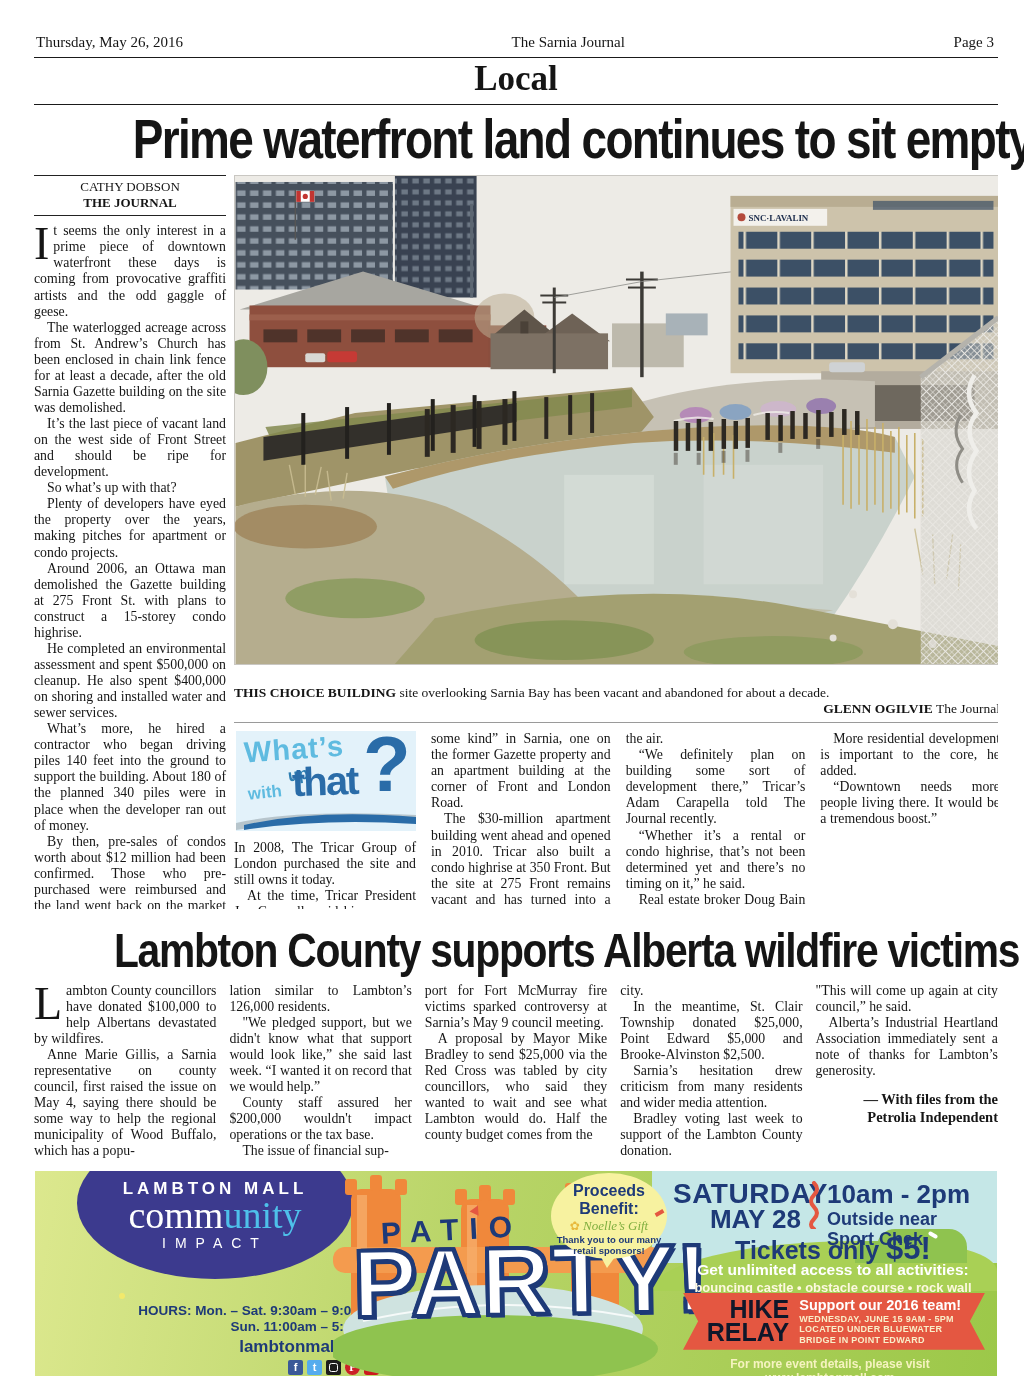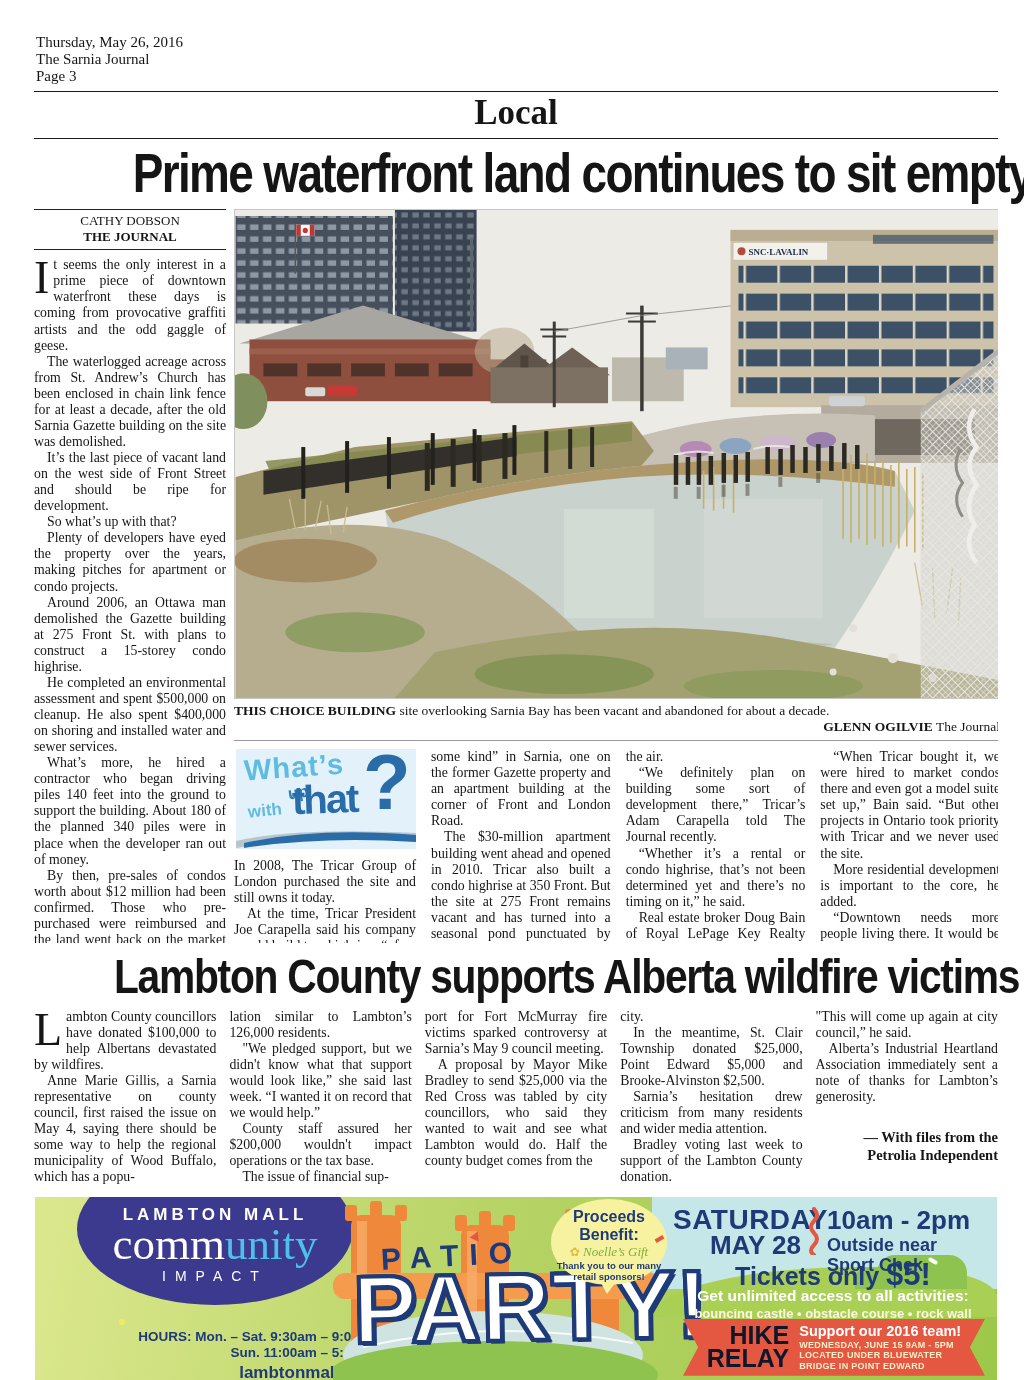--- a/index.html
+++ b/index.html
@@ -1,65 +1,65 @@
 <!DOCTYPE html>
 <html><head>
 <meta charset="utf-8">
 <style>
   html,body{margin:0;padding:0;background:#ffffff;}
   body{width:1024px;height:1380px;overflow:hidden;font-family:"Liberation Serif",serif;color:#151515;}
   .page{box-sizing:border-box;width:1024px;height:1380px;padding:34px 26px 0 34px;overflow:hidden;}
 
   
-  .masthead{display:flex;justify-content:space-between;align-items:baseline;font-size:15px;padding:0 4px 6px 2px;flex-direction:column;}
+  .masthead{display:flex;justify-content:space-between;align-items:baseline;font-size:15px;padding:0 4px 6px 2px;}
   .rule{border-top:1.5px solid #1a1a1a;}
   .section-title{text-align:center;font-size:35px;font-weight:bold;line-height:1.05;padding:3px 0 6px;}
   .headline1{text-align:right;padding:6px 0 8px;}
   .headline1 span{display:inline-block;font-family:"Liberation Sans",sans-serif;font-weight:bold;font-size:56px;letter-spacing:-2px;line-height:1.0;transform:scaleX(.82);transform-origin:50% 50%;white-space:nowrap;}
-  .headline2{text-align:center;padding:10px 0 8px;}
+  .headline2{text-align:center;padding:10px 0 8px;margin-top:8px;}
   .headline2 span{display:inline-block;font-family:"Liberation Sans",sans-serif;font-weight:bold;font-size:48px;letter-spacing:-1.5px;line-height:1.0;transform:scaleX(.85);transform-origin:50% 50%;white-space:nowrap;}
 
   
   .article1{display:grid;grid-template-columns:192px 766px;column-gap:8px;height:734px;overflow:hidden;}
   .byline{text-align:center;font-size:13px;line-height:1.25;padding:3px 0 4px;border-top:1.5px solid #222;border-bottom:1.5px solid #222;margin-bottom:7px;}
   .byline .org{font-weight:bold;}
   .body-text p{margin:0;text-indent:13px;font-size:13.8px;line-height:1.165;text-align:justify;}
   .body-text p.first{text-indent:0;}
   .dropcap{float:left;font-size:46px;line-height:.76;padding:4px 4px 0 0;}
 
   
   .photo{width:766px;height:490px;display:block;background:#edebe6;border:1px solid #c9c7c2;box-sizing:border-box;}
-  .caption{font-size:13.5px;padding-top:4px;line-height:1.2;}
+  .caption{font-size:13.5px;padding-top:20px;line-height:1.2;}
   .caption b{font-weight:bold;}
   .credit{text-align:right;font-size:13.5px;line-height:1.2;}
   .cap-rule{border-top:1px solid #9a9a9a;margin:5px 0 8px;}
 
   .cols4{display:grid;grid-template-columns:repeat(4,1fr);column-gap:15px;height:200px;overflow:hidden;}
   .cols5{display:grid;grid-template-columns:repeat(5,1fr);column-gap:13px;height:176px;overflow:hidden;}
-  .tagline{font-weight:bold;text-align:right;font-size:14.5px;line-height:1.2;margin-top:24px;}
+  .tagline{font-weight:bold;text-align:right;font-size:14.5px;line-height:1.2;margin-top:12px;}
 
   
   .logo-box{position:relative;width:180px;height:100px;background:#e3f2fa;margin:0 0 9px 2px;overflow:hidden;font-family:"Liberation Sans",sans-serif;}
   .lw1{position:absolute;left:8px;top:2px;font-weight:bold;font-size:29px;color:#5fbbe0;transform:rotate(-4deg);letter-spacing:1px;}
   .lw2{position:absolute;left:52px;top:34px;font-weight:bold;font-size:17px;color:#2f7fb2;transform:rotate(-8deg);}
   .lw3{position:absolute;left:12px;top:52px;font-weight:bold;font-size:17px;color:#5fbbe0;transform:rotate(-6deg);}
   .lw4{position:absolute;left:56px;top:28px;font-weight:bold;font-size:40px;color:#2a6ca8;letter-spacing:-2px;transform:rotate(-2deg);}
   .lq{position:absolute;left:127px;top:-12px;font-weight:bold;font-size:78px;color:#2a6ca8;}
   .swoosh{position:absolute;left:0;bottom:0;width:180px;height:26px;}
 
   
   .ad{position:relative;width:962px;height:205px;margin:12px auto 13px;overflow:hidden;background:linear-gradient(100deg,#dce88e 0%,#b8d467 45%,#9cc849 100%);font-family:"Liberation Sans",sans-serif;}
   .ad-sky{position:absolute;right:0;top:0;width:345px;height:92px;background:#c5e7e7;}
   .ad-sky-curve{position:absolute;right:0;top:70px;width:345px;height:50px;background:#a9d055;border-radius:60% 30% 0 0/100% 60% 0 0;}
   .ad-bush{position:absolute;right:30px;top:58px;width:90px;height:34px;background:#8fc34f;border-radius:18px 18px 0 0;}
   .ad-bush:before{content:"";position:absolute;left:-22px;top:12px;width:40px;height:22px;background:#8fc34f;border-radius:14px 14px 0 0;}
   .ad-blob{position:absolute;left:42px;top:-44px;width:276px;height:152px;background:#3c3a8e;border-radius:50%;}
   .mall-logo{position:absolute;left:52px;top:8px;width:256px;text-align:center;color:#fff;}
   .mall-name{font-size:17px;font-weight:bold;letter-spacing:4px;}
-  .community{font-family:"Liberation Serif",serif;font-size:45px;line-height:1.0;margin-top:-3px;}
+  .community{font-family:"Liberation Serif",serif;font-size:38px;line-height:1.0;margin-top:-3px;}
   .community .uni{color:#4ec0ea;}
   .impact{font-size:14px;letter-spacing:9px;margin-top:1px;}
   .ad-hours{position:absolute;left:52px;top:132px;width:292px;text-align:right;color:#1e3a78;font-weight:bold;font-size:13.5px;line-height:1.22;}
   .ad-web{font-size:17px;margin-top:1px;}
   .sm-row{display:flex;justify-content:flex-end;gap:4px;margin-top:3px;}
   .sm{width:15px;height:15px;display:flex;align-items:center;justify-content:center;color:#fff;font-size:11px;font-weight:bold;border-radius:2px;}
   .fb{background:#3b5998;}
   .tw{background:#55acee;}
   .ig{background:#1c1c1c;position:relative;}
   .ig:after{content:"";position:absolute;left:3px;top:3px;width:7px;height:7px;border:1.5px solid #fff;border-radius:2.5px;}
@@ -328,21 +328,20 @@
           <p class="first">some kind” in Sarnia, one on the former Gazette property and an apartment building at the corner of Front and London Road.</p>
           <p>The $30-million apartment building went ahead and opened in 2010. Tricar also built a condo highrise at 350 Front. But the site at 275 Front remains vacant and has turned into a seasonal pond punctuated by rusty pilings sticking in</p>
         </div>
         <div>
           <p class="first">the air.</p>
           <p>“We definitely plan on building some sort of development there,” Tricar’s Adam Carapella told The Journal recently.</p>
           <p>“Whether it’s a rental or condo highrise, that’s not been determined yet and there’s no timing on it,” he said.</p>
           <p>Real estate broker Doug Bain of Royal LePage Key Realty said his company was involved at one time.</p>
         </div>
         <div>
-          <p>“When Tricar bought it, we were hired to market condos there and even got a model suite set up,” Bain said. “But other projects in Ontario took priority with Tricar and we never used the site.</p>
           <p>More residential development is important to the core, he added.</p>
           <p>“Downtown needs more people living there. It would be a tremendous boost.”</p>
         </div>
       </div>
     </div>
   </div>
 
   <div class="headline2"><span>Lambton County supports Alberta wildfire victims</span></div>
   <div class="cols5 body-text">
     <div>

